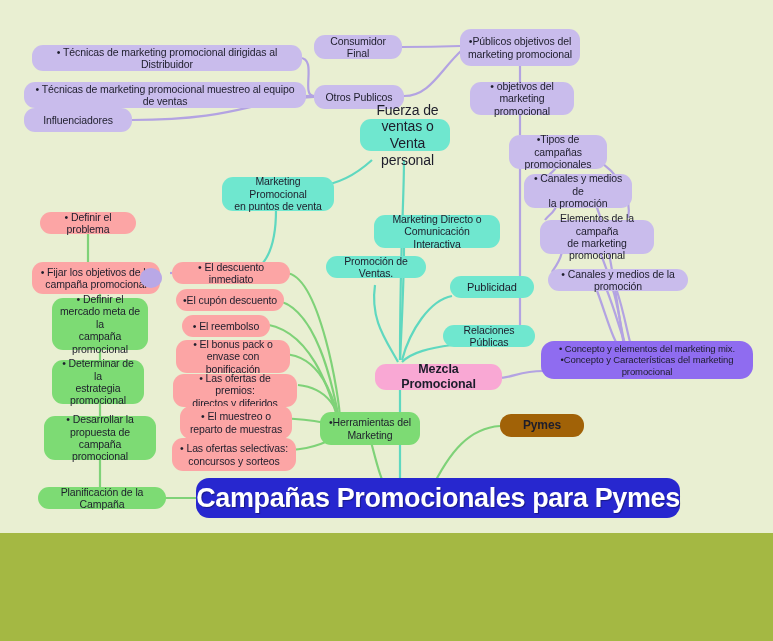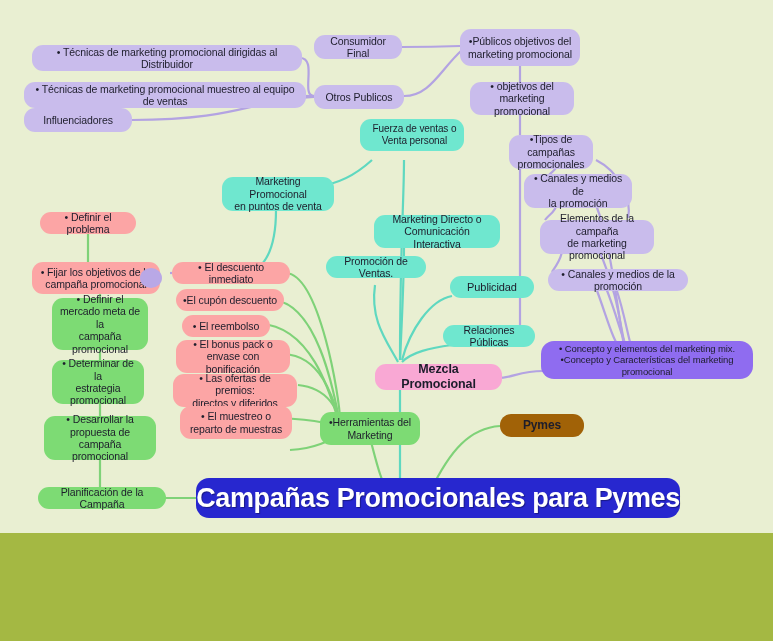--- a/index.html
+++ b/index.html
@@ -128,35 +128,35 @@
   <div class="node purple" style="left:314px;top:35px;width:88px;height:24px;font-size:10.5px;">Consumidor Final</div>
 
   <div class="node purple" style="left:314px;top:85px;width:90px;height:24px;font-size:10.5px;">Otros Publicos</div>
 
   <div class="node purple" style="left:460px;top:29px;width:120px;height:37px;font-size:10.5px;">•Públicos objetivos del
 marketing promocional</div>
 
   <div class="node purple" style="left:470px;top:82px;width:104px;height:33px;font-size:10.5px;">• objetivos del marketing
 promocional</div>
 
-  <div class="node purple" style="left:509px;top:135px;width:84px;height:34px;font-size:10.5px;">•Tipos de campañas
+  <div class="node purple" style="left:509px;top:135px;width:98px;height:34px;font-size:10.5px;">•Tipos de campañas
 promocionales</div>
 
   <div class="node purple" style="left:524px;top:174px;width:108px;height:34px;font-size:10.5px;">• Canales y medios de
 la promoción</div>
 
   <div class="node purple" style="left:540px;top:220px;width:114px;height:34px;font-size:10.5px;">Elementos de la campaña
 de marketing promocional</div>
 
   <div class="node purple" style="left:548px;top:269px;width:140px;height:22px;font-size:10.5px;">• Canales y medios de la promoción</div>
 
   <div class="node purple-dark" style="left:541px;top:341px;width:212px;height:38px;font-size:9.5px;">• Concepto y elementos del marketing mix.
 •Concepto y Características del marketing promocional</div>
 
-  <div class="node cyan" style="left:360px;top:119px;width:104px;height:32px;font-size:10px;padding-left:12px;">Fuerza de ventas o
+  <div class="node cyan" style="left:360px;top:119px;width:90px;height:32px;font-size:14px;padding-left:12px;">Fuerza de ventas o
 Venta personal</div>
 
   <div class="node cyan" style="left:222px;top:177px;width:112px;height:34px;font-size:10.5px;">Marketing Promocional
 en puntos de venta</div>
 
   <div class="node cyan" style="left:374px;top:215px;width:126px;height:33px;font-size:10.5px;">Marketing Directo o
 Comunicación Interactiva</div>
 
   <div class="node cyan" style="left:326px;top:256px;width:100px;height:22px;font-size:10.5px;">Promoción de Ventas.</div>
 
@@ -201,18 +201,20 @@
 
   <div class="node green" style="left:176px;top:340px;width:114px;height:33px;font-size:10.5px;">• El bonus pack o
 envase con bonificación</div>
 
   <div class="node green" style="left:173px;top:374px;width:124px;height:33px;font-size:10.5px;">• Las ofertas de premios:
 directos y diferidos</div>
 
   <div class="node green" style="left:180px;top:406px;width:112px;height:33px;font-size:10.5px;">• El muestreo o
 reparto de muestras</div>
 
+  <div class="node green" style="left:172px;top:438px;width:124px;height:33px;font-size:10.5px;">• Las ofertas selectivas:
+concursos y sorteos</div>
 
   <div class="banner" style="left:196px;top:478px;width:484px;height:40px;font-size:27px;">Campañas Promocionales para Pymes</div>
 
   <div class="footer-band"></div>
 
 </div>
 
 </body></html>

